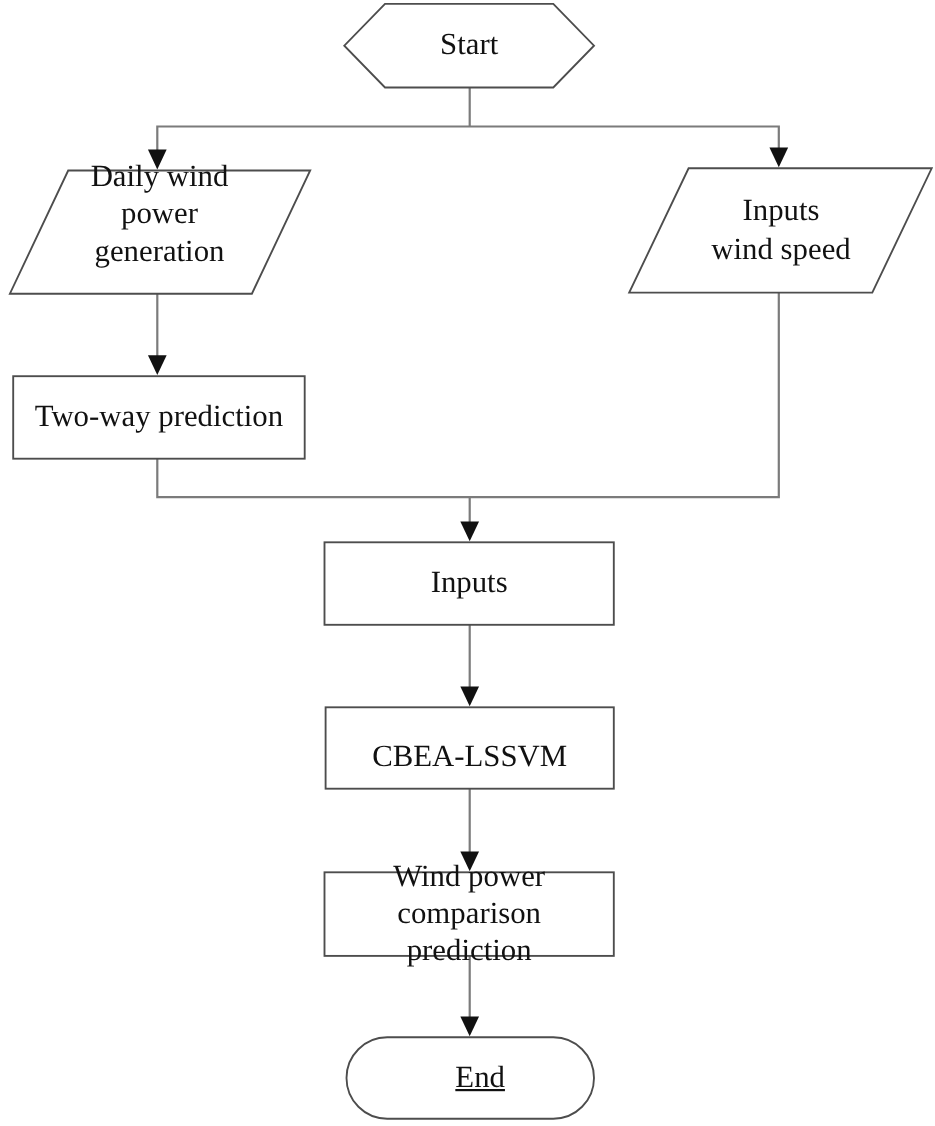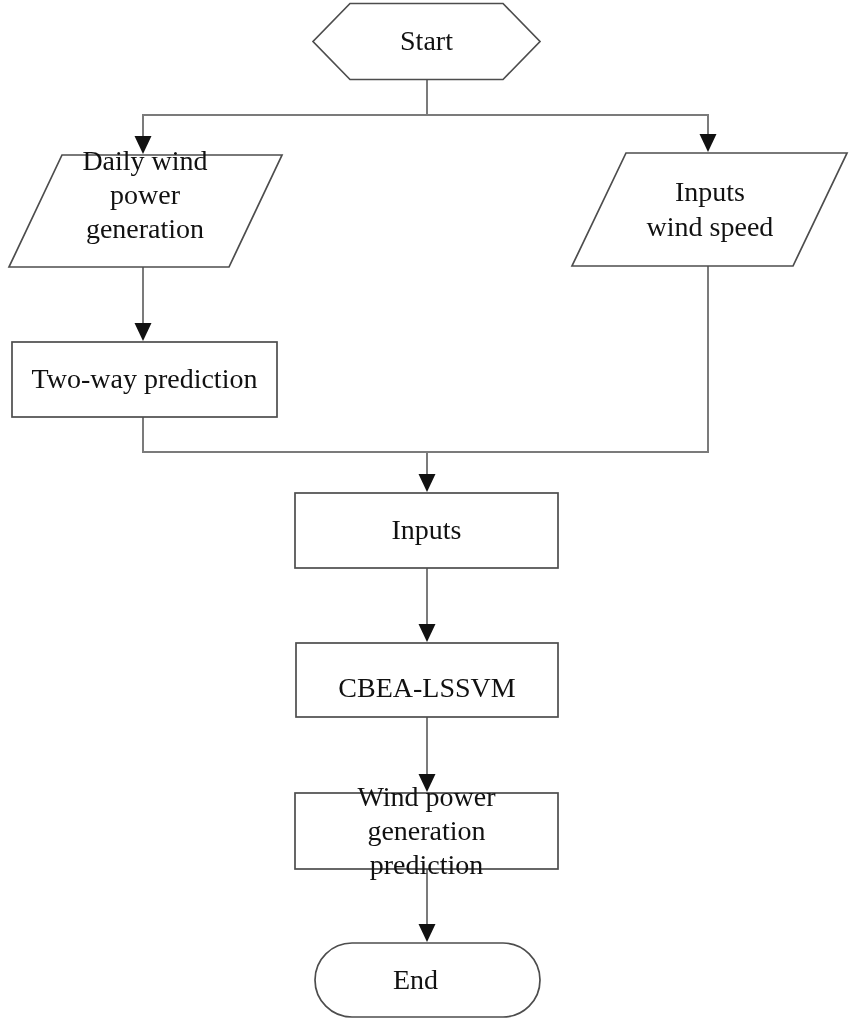--- a/index.html
+++ b/index.html
@@ -90,18 +90,18 @@
 
   <div class="lbl" style="left:610px; top:153px; width:200px; height:113px;">Inputs
 wind speed</div>
 
   <div class="lbl" style="left:12px; top:342px; width:265px; height:75px;">Two-way prediction</div>
 
   <div class="lbl" style="left:295px; top:493px; width:263px; height:75px;">Inputs</div>
 
   <div class="lbl" style="left:296px; top:643px; width:262px; height:90px;">CBEA-LSSVM</div>
 
-  <div class="lbl" style="left:295px; top:793px; width:263px; height:76px;">Wind power generation
+  <div class="lbl" style="left:295px; top:793px; width:263px; height:76px;">Wind power comparison
 prediction</div>
 
-  <div class="lbl" style="left:303px; top:943px; width:225px; height:74px;">End</div>
+  <div class="lbl" style="left:324px; top:943px; width:225px; height:74px;text-decoration:underline;">End</div>
 
 </div>
 
 </body></html>

